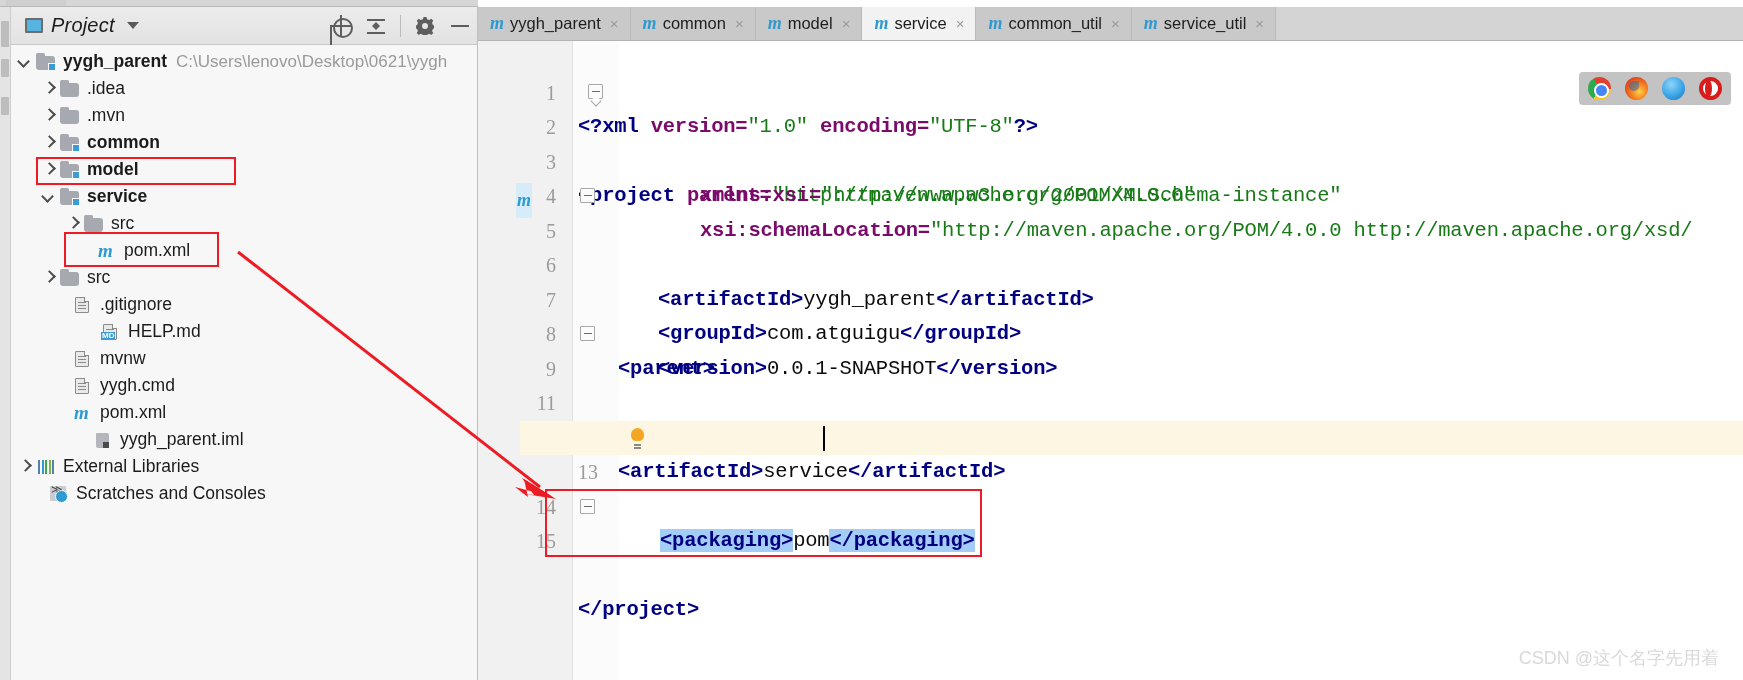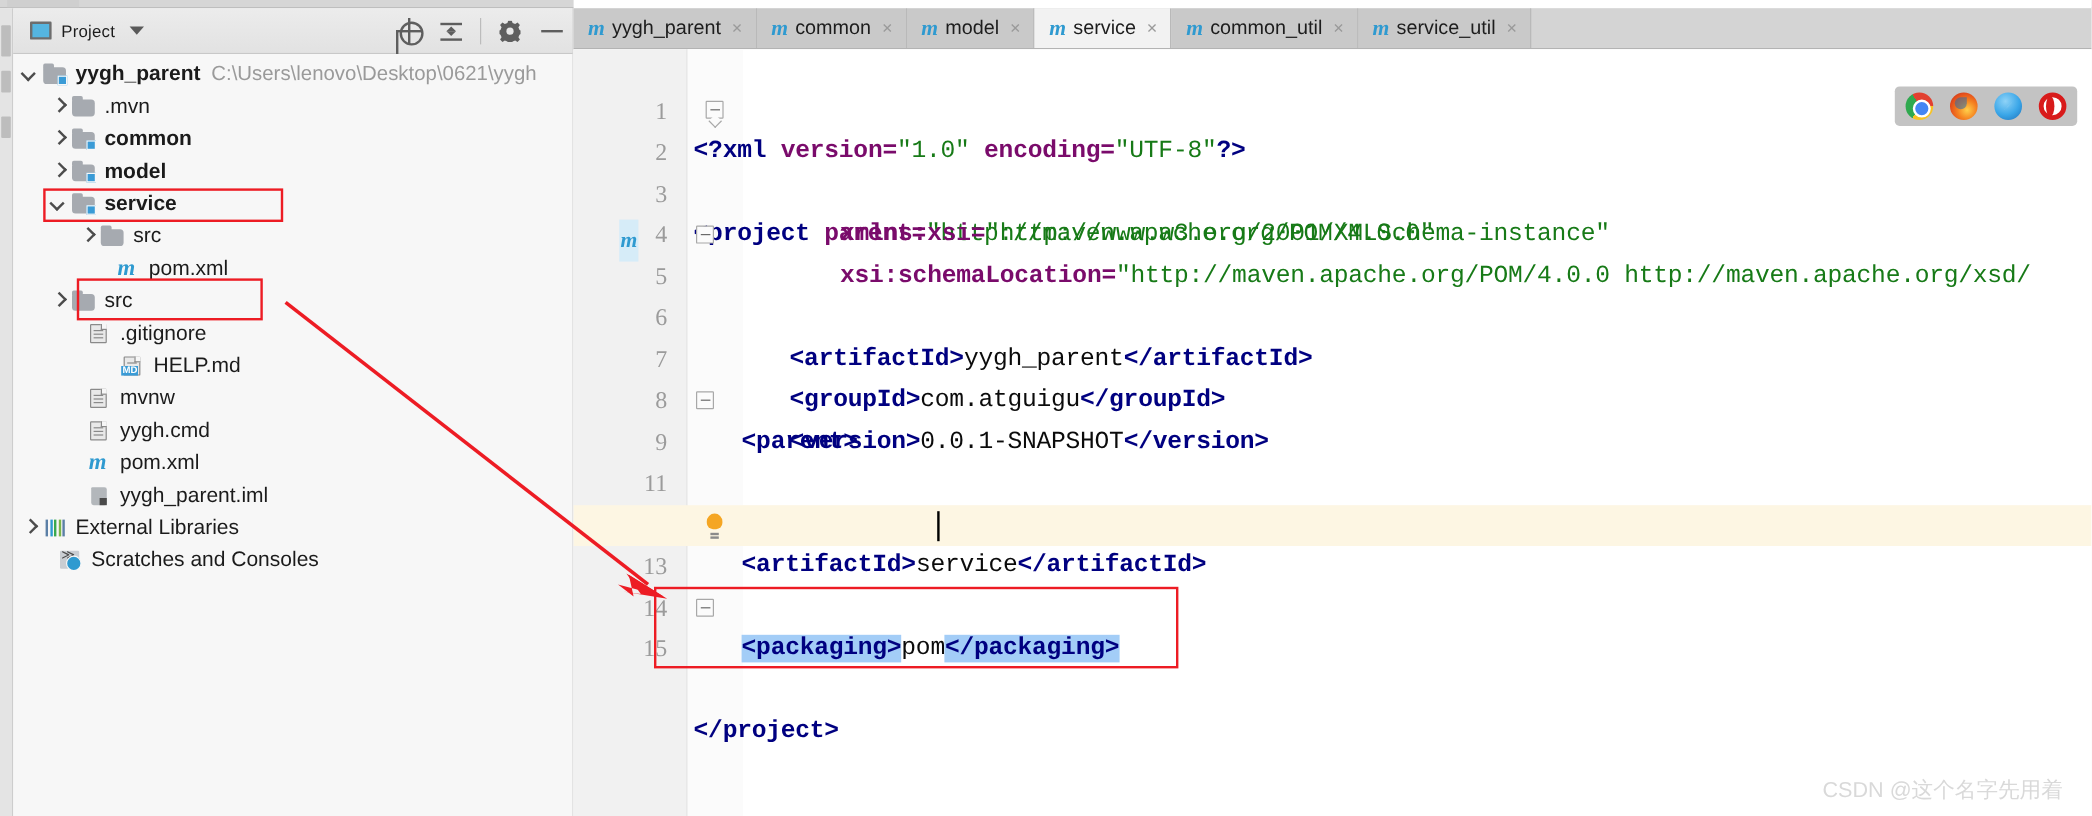--- a/index.html
+++ b/index.html
@@ -50,21 +50,21 @@
     display: flex; align-items: center;
   }
   .pane-title-wrap {
     display: flex; align-items: center; gap: 8px; margin-left: 14px;
   }
   .proj-icon {
     width: 18px; height: 15px; border: 2px solid #6d6d6d; background: #55b5e0;
     border-radius: 1px;
   }
   .pane-title {
-    font-size: 14px; color: #1c1c1c; letter-spacing: .2px;
+    font-size: 20px; color: #1c1c1c; letter-spacing: .2px; font-style: italic;
   }
   .caret-down {
     width: 0; height: 0; border-left: 6px solid transparent; border-right: 6px solid transparent;
     border-top: 7px solid #5a5a5a; margin-left: 4px;
   }
   .header-tools {
     position: absolute; right: 6px; top: 0; height: 38px;
     display: flex; align-items: center; gap: 13px;
   }
   .hdr-ico { position: relative; width: 22px; height: 22px; cursor: default; }
@@ -238,21 +238,21 @@
     background: #fbfbfb;
   }
   .code {
     position: absolute; left: 0; top: 0; width: 1265px; height: 639px;
     font-family: "Liberation Serif", serif;
     font-size: 21px;
   }
   .cline {
     position: relative; height: 34.5px; line-height: 34.5px; white-space: pre;
   }
-  .cline.cur { background: #fdf6e3; }
+  .cline.cur { background: #fdf6e3; margin-left: 42px; }
   .lnum {
     position: absolute; left: 0; width: 78px; text-align: right;
     color: #9b9b9b; font-family: "Liberation Serif", serif; font-size: 20px;
   }
   .ctext {
     position: absolute; left: 100px; right: 0; overflow: hidden;
     font-family: "Liberation Mono", monospace;
     font-size: 20.5px; letter-spacing: -0.2px;
   }
   .tag { color: #000080; font-weight: bold; }
@@ -387,20 +387,27 @@
         <span class="arrow down"></span>
         <span class="ic">
             <span class="folder">
               <span class="modbadge"></span>
             </span>
           </span>
         <span class="lbl bold">yygh_parent</span>
         <span class="path">C:\Users\lenovo\Desktop\0621\yygh</span>
       </div>
 
+      <div class="row" style="padding-left:32px;">
+        <span class="arrow right"></span>
+        <span class="ic">
+            <span class="folder"></span>
+          </span>
+        <span class="lbl">.idea</span>
+      </div>
 
       <div class="row" style="padding-left:32px;">
         <span class="arrow right"></span>
         <span class="ic">
             <span class="folder"></span>
           </span>
         <span class="lbl">.mvn</span>
       </div>
 
       <div class="row" style="padding-left:32px;">
@@ -493,21 +500,21 @@
         <span class="lbl">yygh.cmd</span>
       </div>
 
       <div class="row" style="padding-left:56px;">
         <span class="ic">
             <span class="maven-m">m</span>
           </span>
         <span class="lbl">pom.xml</span>
       </div>
 
-      <div class="row" style="padding-left:56px;">
+      <div class="row" style="padding-left:56px;margin-left:20px;">
         <span class="ic">
             <span class="iml-ico"></span>
           </span>
         <span class="lbl">yygh_parent.iml</span>
       </div>
 
       <div class="row" style="padding-left:8px;">
         <span class="arrow right"></span>
         <span class="ic">
           <span class="lib-ico">

